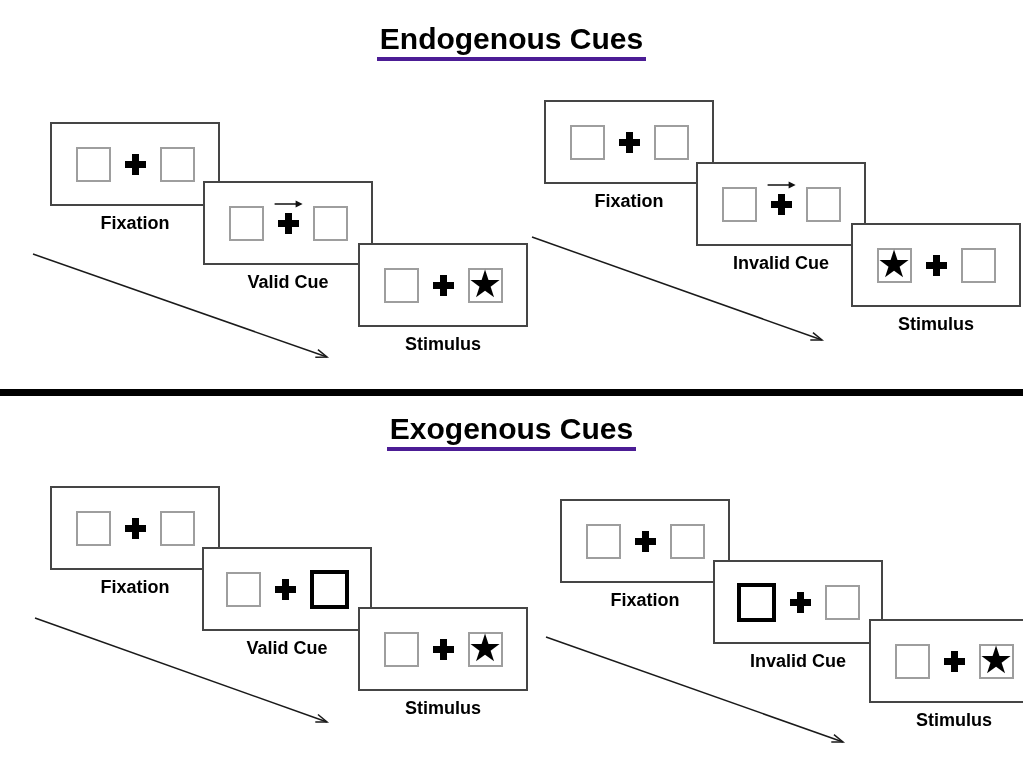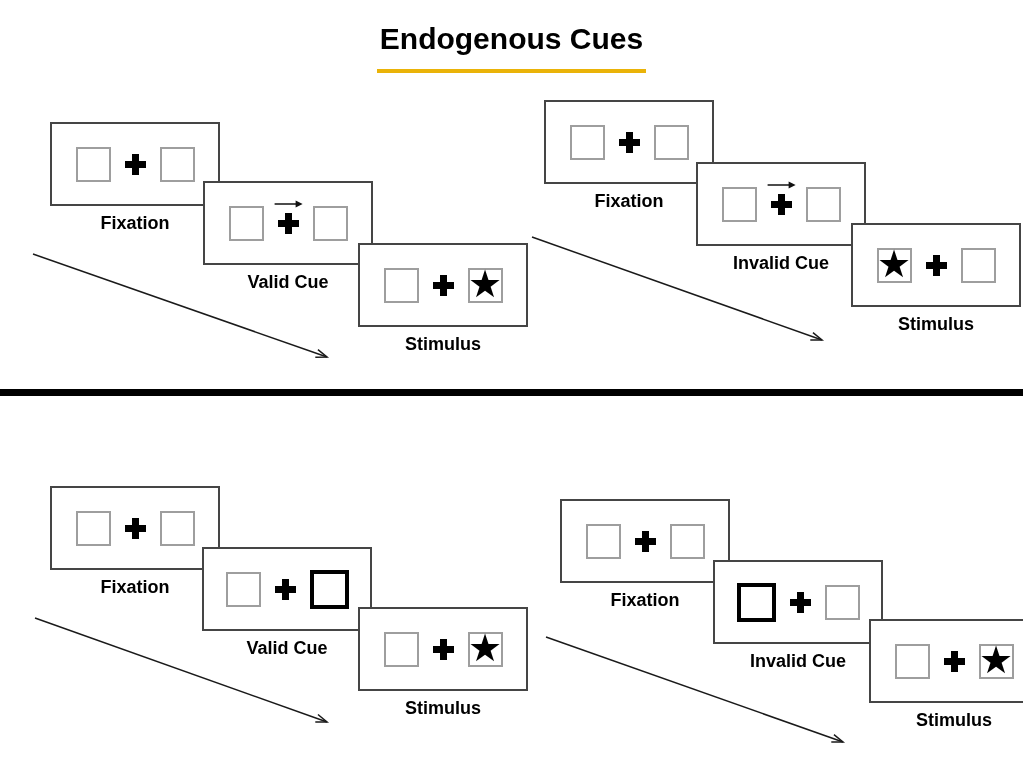--- a/index.html
+++ b/index.html
@@ -4,21 +4,21 @@
 <style>
   html,body{margin:0;padding:0;background:#fff;}
   .canvas{
     position:relative;width:1023px;height:767px;background:#fff;overflow:hidden;
     font-family:"Liberation Sans","DejaVu Sans",sans-serif;color:#000;
   }
   .section-title{
     position:absolute;left:0;width:100%;text-align:center;
     font-weight:bold;font-size:30px;letter-spacing:0px;
   }
-  .section-title .underline{display:inline-block;border-bottom:4px solid #eab308;padding:0 3px 13px;}
+  .section-title .underline{display:inline-block;border-bottom:4px solid #4c1d95;padding:0 3px 1px;}
   #endo-title{top:22px;}
   #exo-title{top:412px;}
   .divider{position:absolute;left:0;top:389px;width:1023px;height:7px;background:#000;}
 
   .step{position:absolute;width:170px;padding-left:24px;}
   .panel{
     width:170px;height:84px;background:#fff;border:2px solid #454545;box-sizing:border-box;
     display:flex;align-items:center;justify-content:center;gap:14px;
   }
   .sq{
@@ -126,20 +126,23 @@
       <span class="plus-wrap">
           <span class="plus"></span>
         </span>
       <span class="sq"></span>
     </div>
     <div class="step-label">Stimulus</div>
   </div>
 
   <div class="divider"></div>
 
+  <div class="section-title" id="exo-title">
+    <span class="underline">Exogenous Cues</span>
+  </div>
 
   <div class="step" id="q3s1">
     <div class="panel">
       <span class="sq"></span>
       <span class="plus-wrap">
           <span class="plus"></span>
         </span>
       <span class="sq"></span>
     </div>
     <div class="step-label">Fixation</div>

